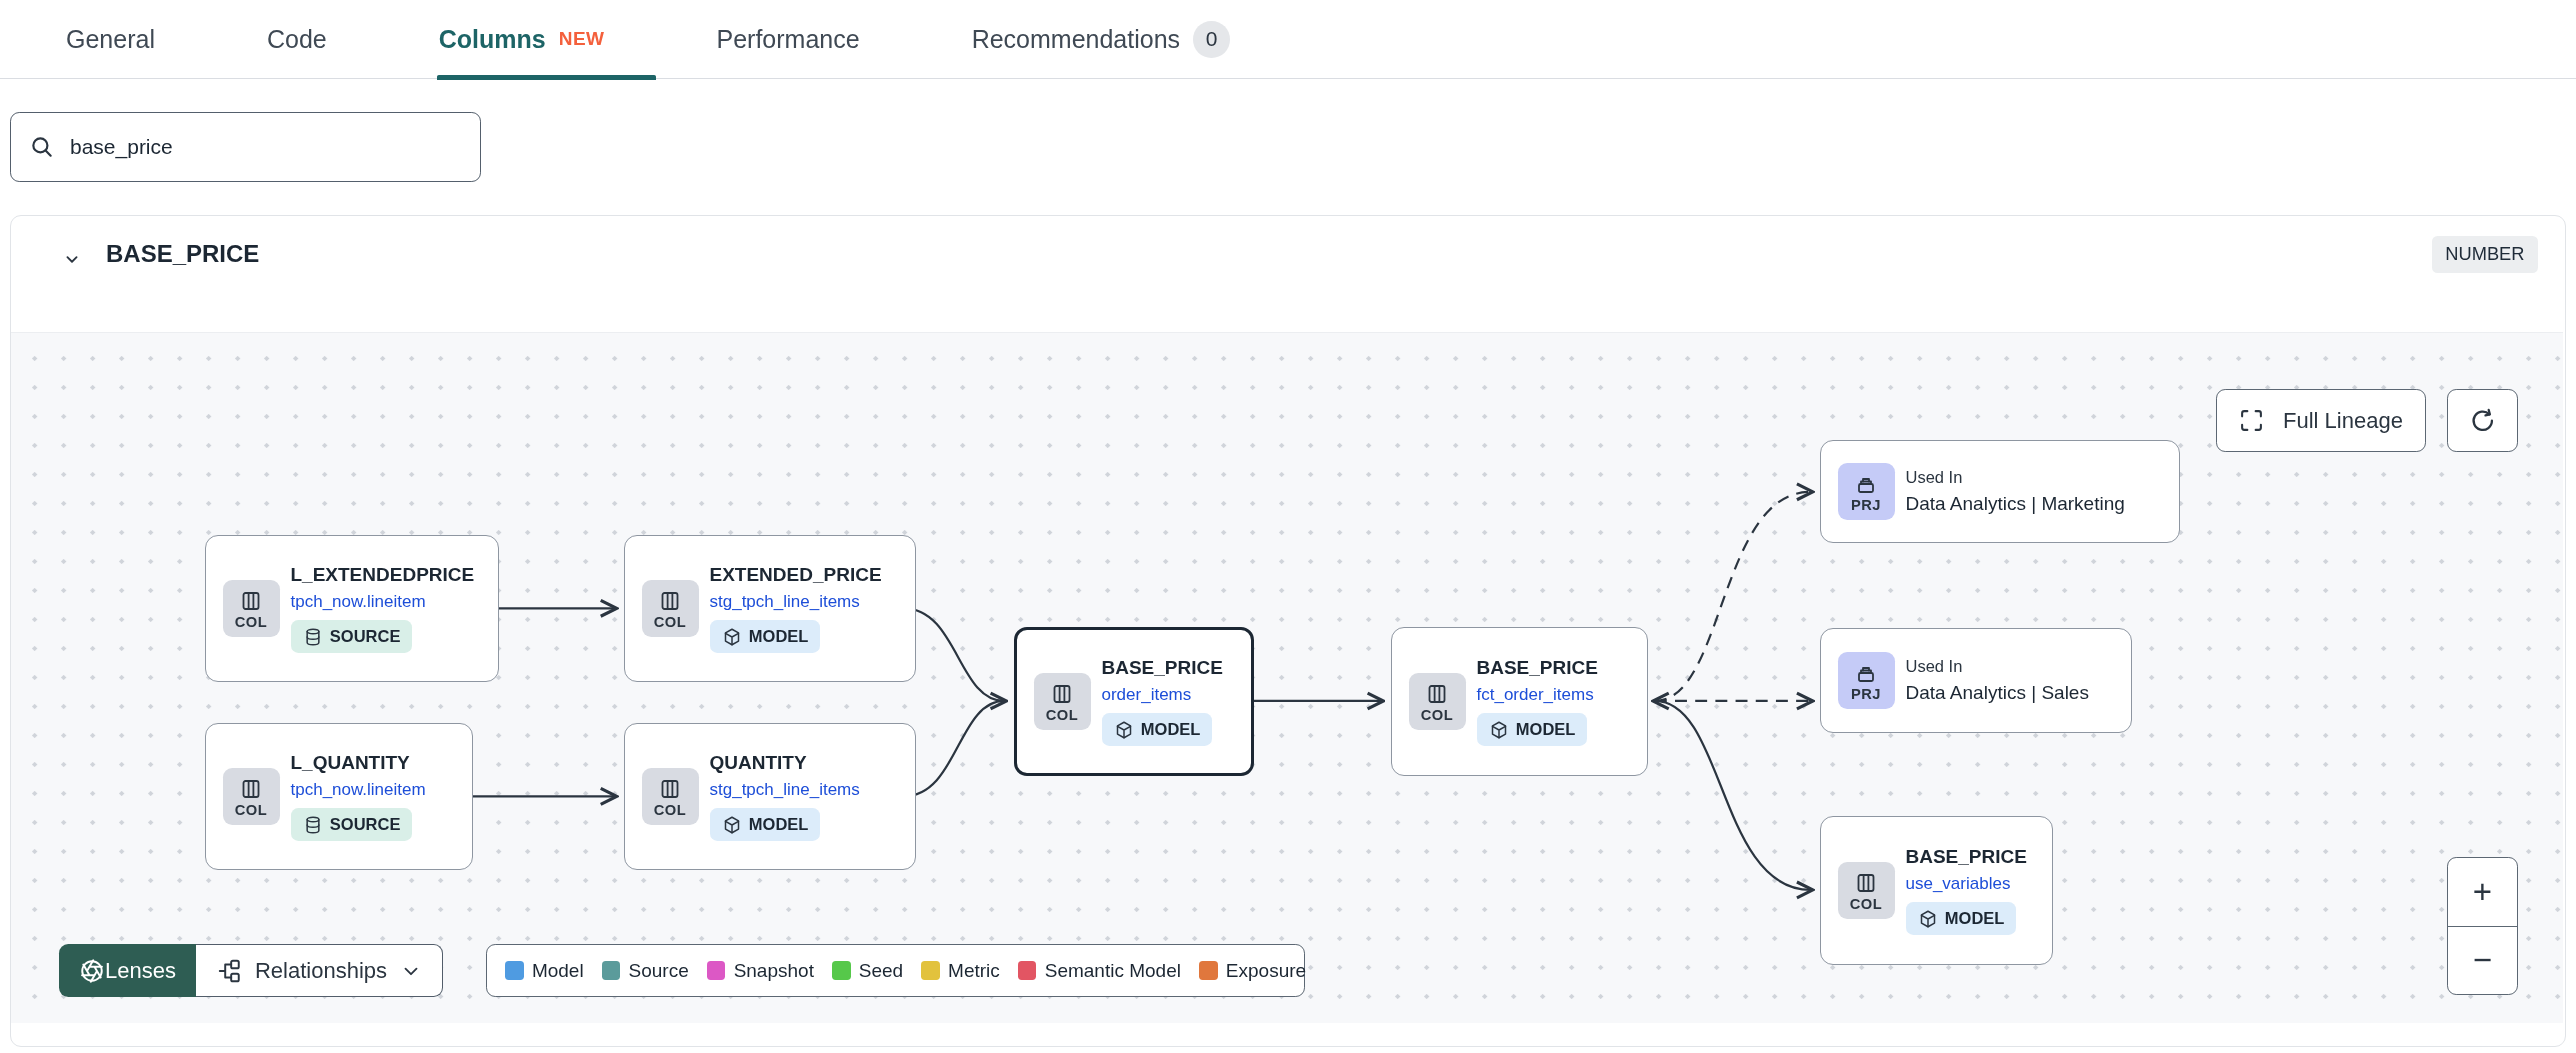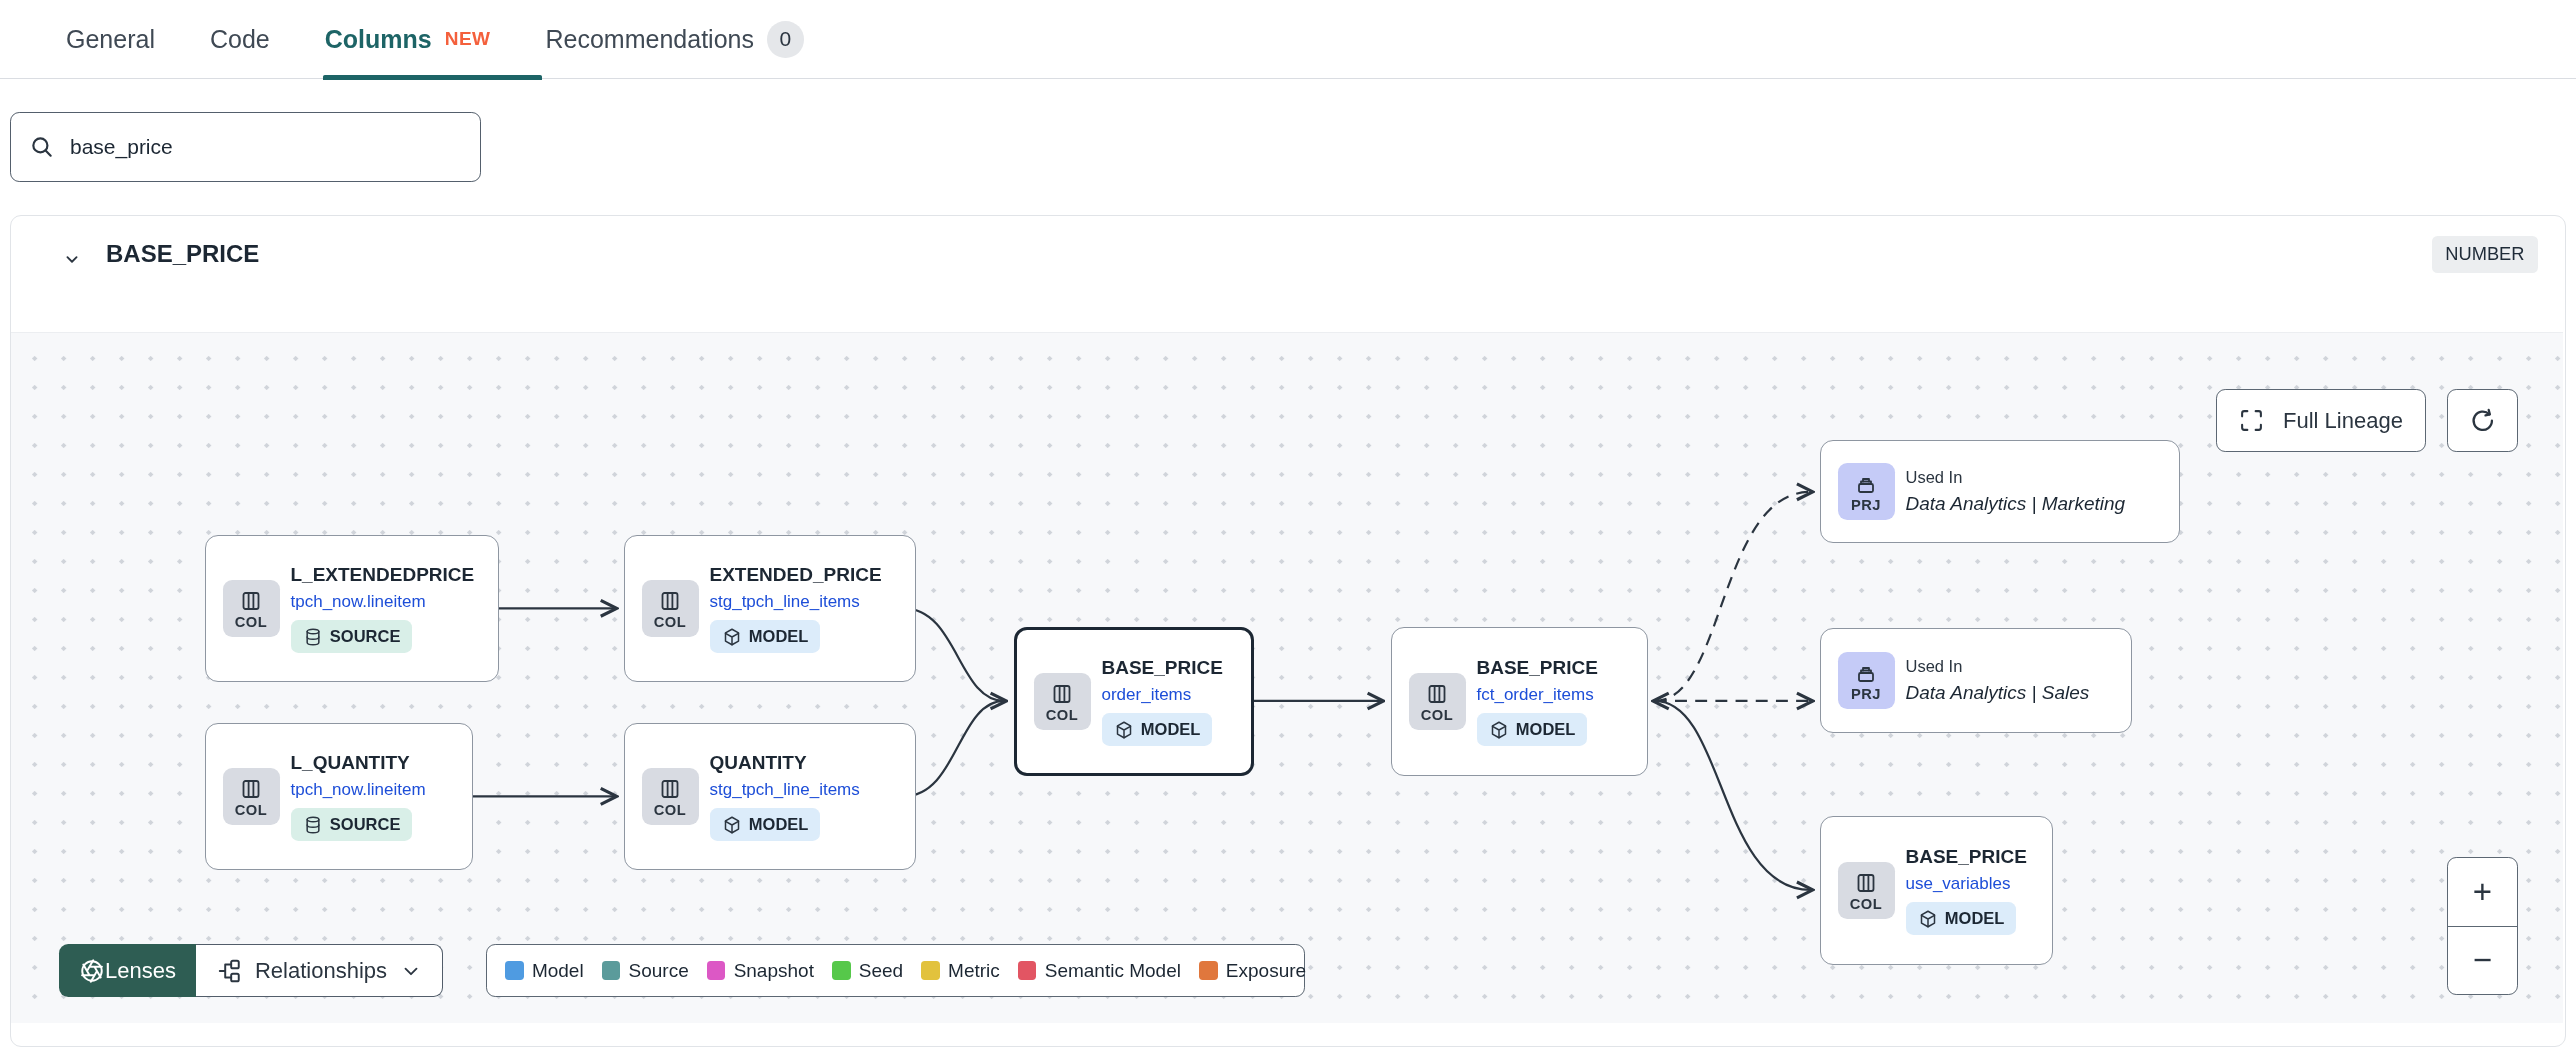--- a/index.html
+++ b/index.html
@@ -1,21 +1,21 @@
 <!DOCTYPE html>
 <html style="font-size:14.7px"><head>
 <meta charset="utf-8">
 <style>
   * { box-sizing: border-box; margin: 0; padding: 0; }
   html,body { width: 2576px; height: 1053px; overflow: hidden; background: #ffffff;
     font-family: "Liberation Sans", sans-serif; color: #1c2733; }
 
   
   .tabbar { position: absolute; left:0; top:0; width:2576px; height:79px;
-    border-bottom: 1.8px solid #dadde2; display:flex; align-items:center; gap:55px; padding-left:66px; }
+    border-bottom: 1.8px solid #dadde2; display:flex; align-items:center; gap:112px; padding-left:66px; }
   .tab { position: relative; height:79px; display:flex; align-items:center; gap:13px;
     font-size:25px; color:#3f4954; cursor:pointer; }
   .tab.active { color:#1d6466; font-weight:700; }
   .tab.active::after { content:""; position:absolute; left:-1.8px; bottom:-1.8px; height:5.5px;
     width: calc(100% + 53px); background:#1d6466; border-radius:1.8px 1.8px 0 0; }
   .tab-new { font-size:19px; font-weight:700; color:#f4603c; letter-spacing:0.5px; }
   .tab-count { min-width:37px; height:37px; border-radius:18.3px; background:#e5e7ea;
     display:flex; align-items:center; justify-content:center; font-size:21px; color:#2b3540; }
 
   
@@ -55,21 +55,21 @@
   .chip .chip-label { font-size:14.7px; font-weight:700; letter-spacing:0.5px; }
   .chip.prj { background:#c5cbf7; }
   .ntext { display:flex; flex-direction:column; align-items:flex-start; gap:6.4px; min-width:0; }
   .ntitle { font-size:19px; font-weight:700; white-space:nowrap; }
   .nsub { font-size:17px; color:#1d4ed8; white-space:nowrap; }
   .nbadge { display:inline-flex; align-items:center; gap:7.3px; padding:6.4px 12px; border-radius:7.3px;
     font-size:16.5px; font-weight:700; color:#1c2733; margin-top:1.8px; }
   .nbadge.source { background:#d9efe8; }
   .nbadge.model { background:#dcecfa; }
   .usedin-label { font-size:16.5px; color:#2b3540; }
-  .usedin-name { font-size:19px; white-space:nowrap;font-style:italic; }
+  .usedin-name { font-size:19px; white-space:nowrap; }
 
   
   .ctl { background:#fff; border:1.8px solid #5c6773; border-radius:9.2px; color:#2b3540;
     display:flex; align-items:center; justify-content:center; cursor:pointer; }
   .full-lineage { position:absolute; left:2205px; top:56px; width:210px; height:63px;
     gap:19px; font-size:22px; font-weight:500; }
   .refresh { position:absolute; left:2436px; top:56px; width:71px; height:63px; }
   .zoomctl { position:absolute; left:2436px; top:524px; width:71px; height:138px;
     background:#fff; border:1.8px solid #5c6773; border-radius:9.2px; overflow:hidden;
     display:flex; flex-direction:column; }
@@ -98,20 +98,23 @@
 <div class="tabbar">
   <div class="tab">
     <span>General</span>
   </div>
   <div class="tab">
     <span>Code</span>
   </div>
   <div class="tab active">
     <span>Columns</span>
     <span class="tab-new">NEW</span>
+  </div>
+  <div class="tab">
+    <span>Performance</span>
   </div>
   <div class="tab">
     <span>Recommendations</span>
     <span class="tab-count">0</span>
   </div>
 </div>
 
 <div class="searchbox">
   <svg class="icon" width="26" height="26" viewBox="0 0 24 24" style="stroke-width:2">
     <circle cx="10.5" cy="10.5" r="6.5"></circle>

